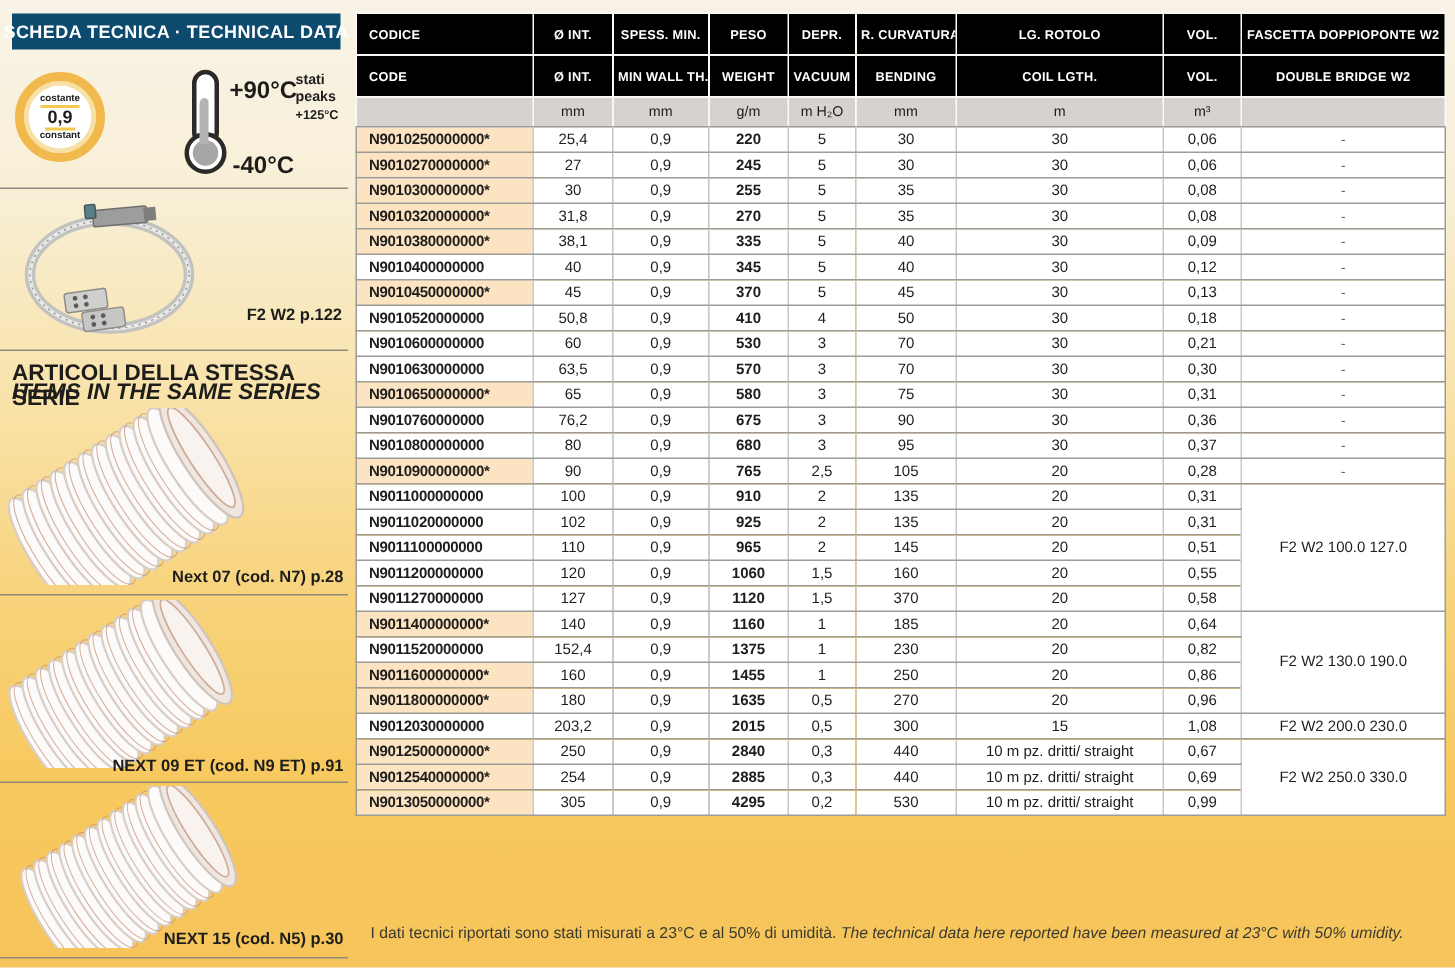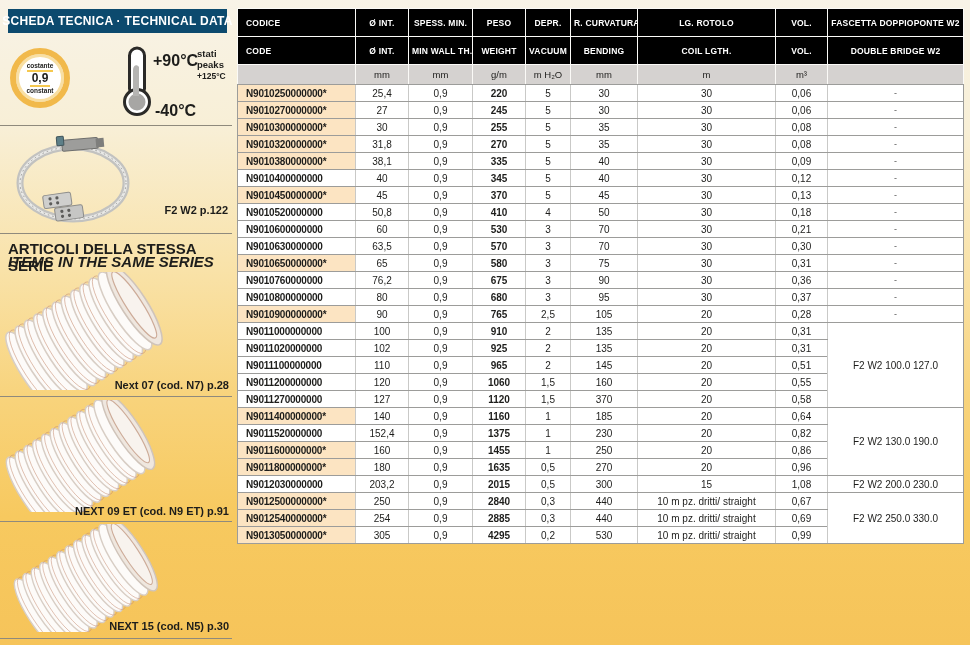--- a/index.html
+++ b/index.html
@@ -521,13 +521,14 @@
           <td>0,2</td>
           <td>530</td>
           <td>10 m pz. dritti/ straight</td>
           <td>0,99</td>
         </tr>
       </tbody>
   </table>
 </main>
 
 <div class="footer">
+  <div><span class="it">I dati tecnici riportati sono stati misurati a 23°C e al 50% di umidità.</span> <span class="en">The technical data here reported have been measured at 23°C with 50% umidity.</span></div>
 </div>
 
 </body></html>

